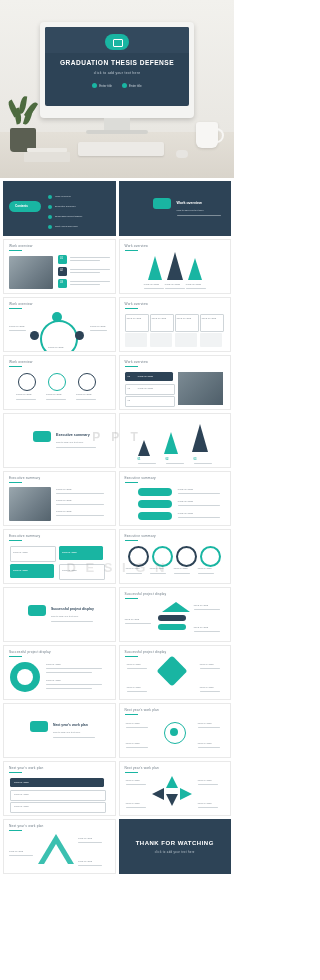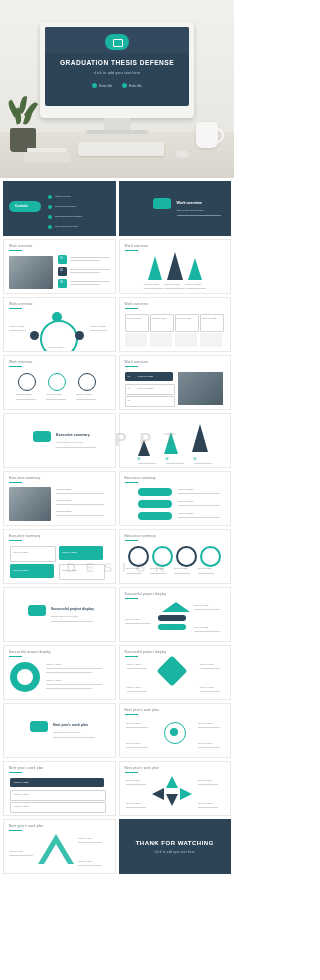--- a/index.html
+++ b/index.html
@@ -155,22 +155,22 @@
     position:absolute;border-radius:6px;background:#19b5a2;
   }
   .pillbox{
     position:absolute;border-radius:1px;border:1px solid #cfd5d9;background:#fff;
   }
   .boxsolid{position:absolute;background:#f1f3f4;border-radius:1px;}
 
   
   .wm{
     position:absolute;left:0;top:430px;width:234px;text-align:center;
-    font-size:18px;color:rgba(120,120,120,.22);letter-spacing:4px;
-    font-weight:bold;pointer-events:none;z-index:50;padding-left:30px;
+    font-size:12px;color:rgba(120,120,120,.22);letter-spacing:4px;
+    font-weight:bold;pointer-events:none;z-index:50;
   }
   .wm2{
     position:absolute;left:0;top:560px;width:234px;text-align:center;
     font-size:13px;color:rgba(120,120,120,.18);letter-spacing:3px;
     font-weight:bold;pointer-events:none;z-index:50;
   }
 </style>
 </head>
 <body>
 

